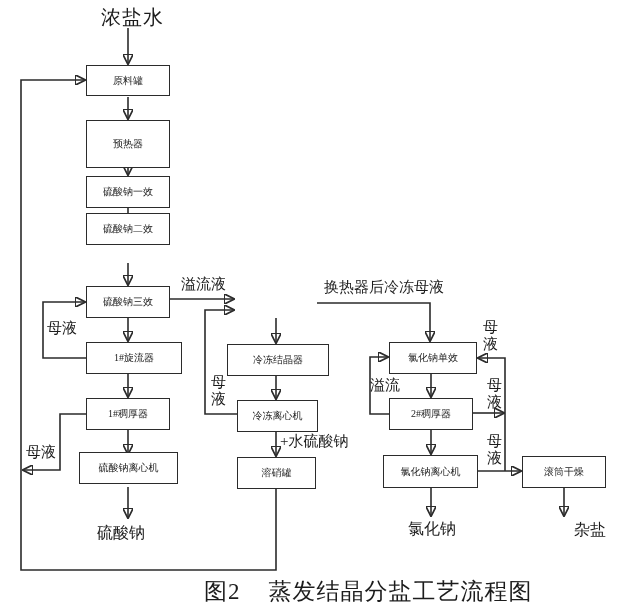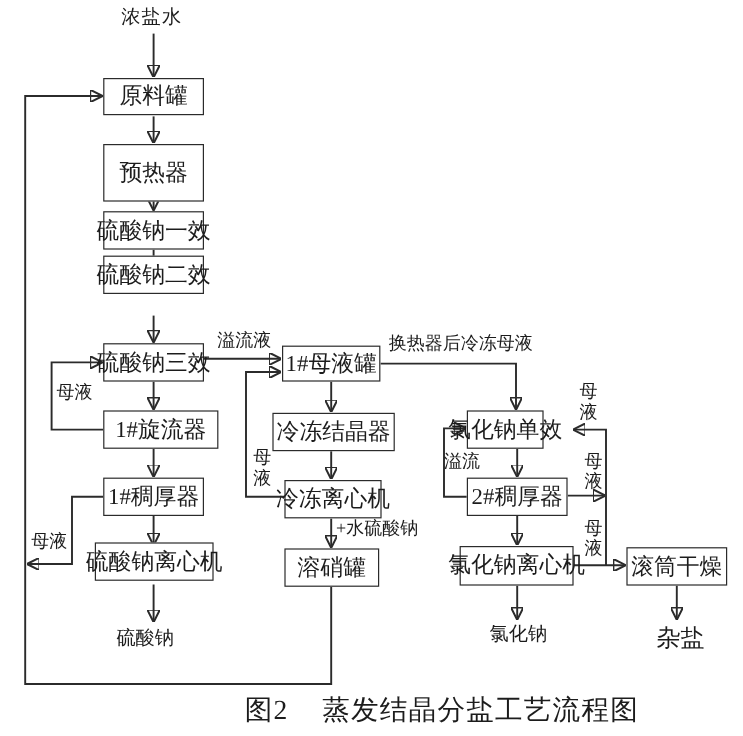--- a/index.html
+++ b/index.html
@@ -10,31 +10,31 @@
     font-family:"Liberation Serif","DejaVu Serif",serif;
     color:#1c1c1c;
     overflow:hidden;
   }
   .edges{position:absolute;left:0;top:0;}
   .edges path{stroke:#2b2b2b;stroke-width:1.6;fill:none;}
   .node{
     position:absolute;
     display:flex;align-items:center;justify-content:center;
     border:1.6px solid #2b2b2b;background:#ffffff;
-    font-size:19px;line-height:1;white-space:nowrap;
+    font-size:10px;line-height:1;white-space:nowrap;
     box-sizing:border-box;
   }
   .lbl{
     position:absolute;font-size:15px;line-height:1.1;white-space:nowrap;
   }
   .vlabel{
     position:absolute;font-size:15px;line-height:1.12;
     width:17px;text-align:center;word-break:break-all;white-space:normal;
   }
-  .source{font-size:16px;letter-spacing:1px;}
+  .source{font-size:20px;letter-spacing:1px;}
   .caption{
     position:absolute;left:204px;top:576px;
     font-size:23px;letter-spacing:1px;white-space:nowrap;
   }
   .caption .cap-title{margin-left:28px;}
 </style>
 </head>
 <body>
 
 <div class="stage">
@@ -77,42 +77,41 @@
 
   <div class="node" style="left:86px;top:65px;width:84px;height:31px">原料罐</div>
   <div class="node" style="left:86px;top:120px;width:84px;height:48px">预热器</div>
   <div class="node" style="left:86px;top:176px;width:84px;height:32px">硫酸钠一效</div>
   <div class="node" style="left:86px;top:213px;width:84px;height:32px">硫酸钠二效</div>
   <div class="node" style="left:86px;top:286px;width:84px;height:32px">硫酸钠三效</div>
   <div class="node" style="left:86px;top:342px;width:96px;height:32px">1#旋流器</div>
   <div class="node" style="left:86px;top:398px;width:84px;height:32px">1#稠厚器</div>
   <div class="node" style="left:79px;top:452px;width:99px;height:32px">硫酸钠离心机</div>
 
-  <div class="node" style="left:235px;top:288px;width:82px;height:30px">1#母液罐</div>
   <div class="node" style="left:227px;top:344px;width:102px;height:32px">冷冻结晶器</div>
   <div class="node" style="left:237px;top:400px;width:81px;height:32px">冷冻离心机</div>
   <div class="node" style="left:237px;top:457px;width:79px;height:32px">溶硝罐</div>
 
-  <div class="node" style="left:389px;top:342px;width:64px;height:32px">氯化钠单效</div>
+  <div class="node" style="left:389px;top:342px;width:88px;height:32px">氯化钠单效</div>
   <div class="node" style="left:389px;top:398px;width:84px;height:32px">2#稠厚器</div>
   <div class="node" style="left:383px;top:455px;width:95px;height:33px">氯化钠离心机</div>
   <div class="node" style="left:522px;top:456px;width:84px;height:32px">滚筒干燥</div>
 
   <div class="lbl" style="left:181px;top:276px">溢流液</div>
   <div class="lbl" style="left:324px;top:279px">换热器后冷冻母液</div>
   <div class="lbl" style="left:47px;top:320px">母液</div>
   <div class="lbl" style="left:26px;top:444px">母液</div>
   <div class="vlabel" style="left:210px;top:374px">母液</div>
   <div class="lbl" style="left:370px;top:377px">溢流</div>
   <div class="vlabel" style="left:482px;top:319px">母液</div>
   <div class="vlabel" style="left:486px;top:377px">母液</div>
   <div class="vlabel" style="left:486px;top:433px">母液</div>
   <div class="lbl" style="left:280px;top:433px">+水硫酸钠</div>
 
   <div class="lbl" style="left:97px;top:524px;font-size:16px">硫酸钠</div>
   <div class="lbl" style="left:408px;top:520px;font-size:16px">氯化钠</div>
-  <div class="lbl" style="left:547px;top:521px;font-size:20px">杂盐</div>
+  <div class="lbl" style="left:574px;top:521px;font-size:16px">杂盐</div>
 
   <div class="caption">
     <span class="cap-no">图2</span><span class="cap-title">蒸发结晶分盐工艺流程图</span>
   </div>
 
 </div>
 
 </body></html>

